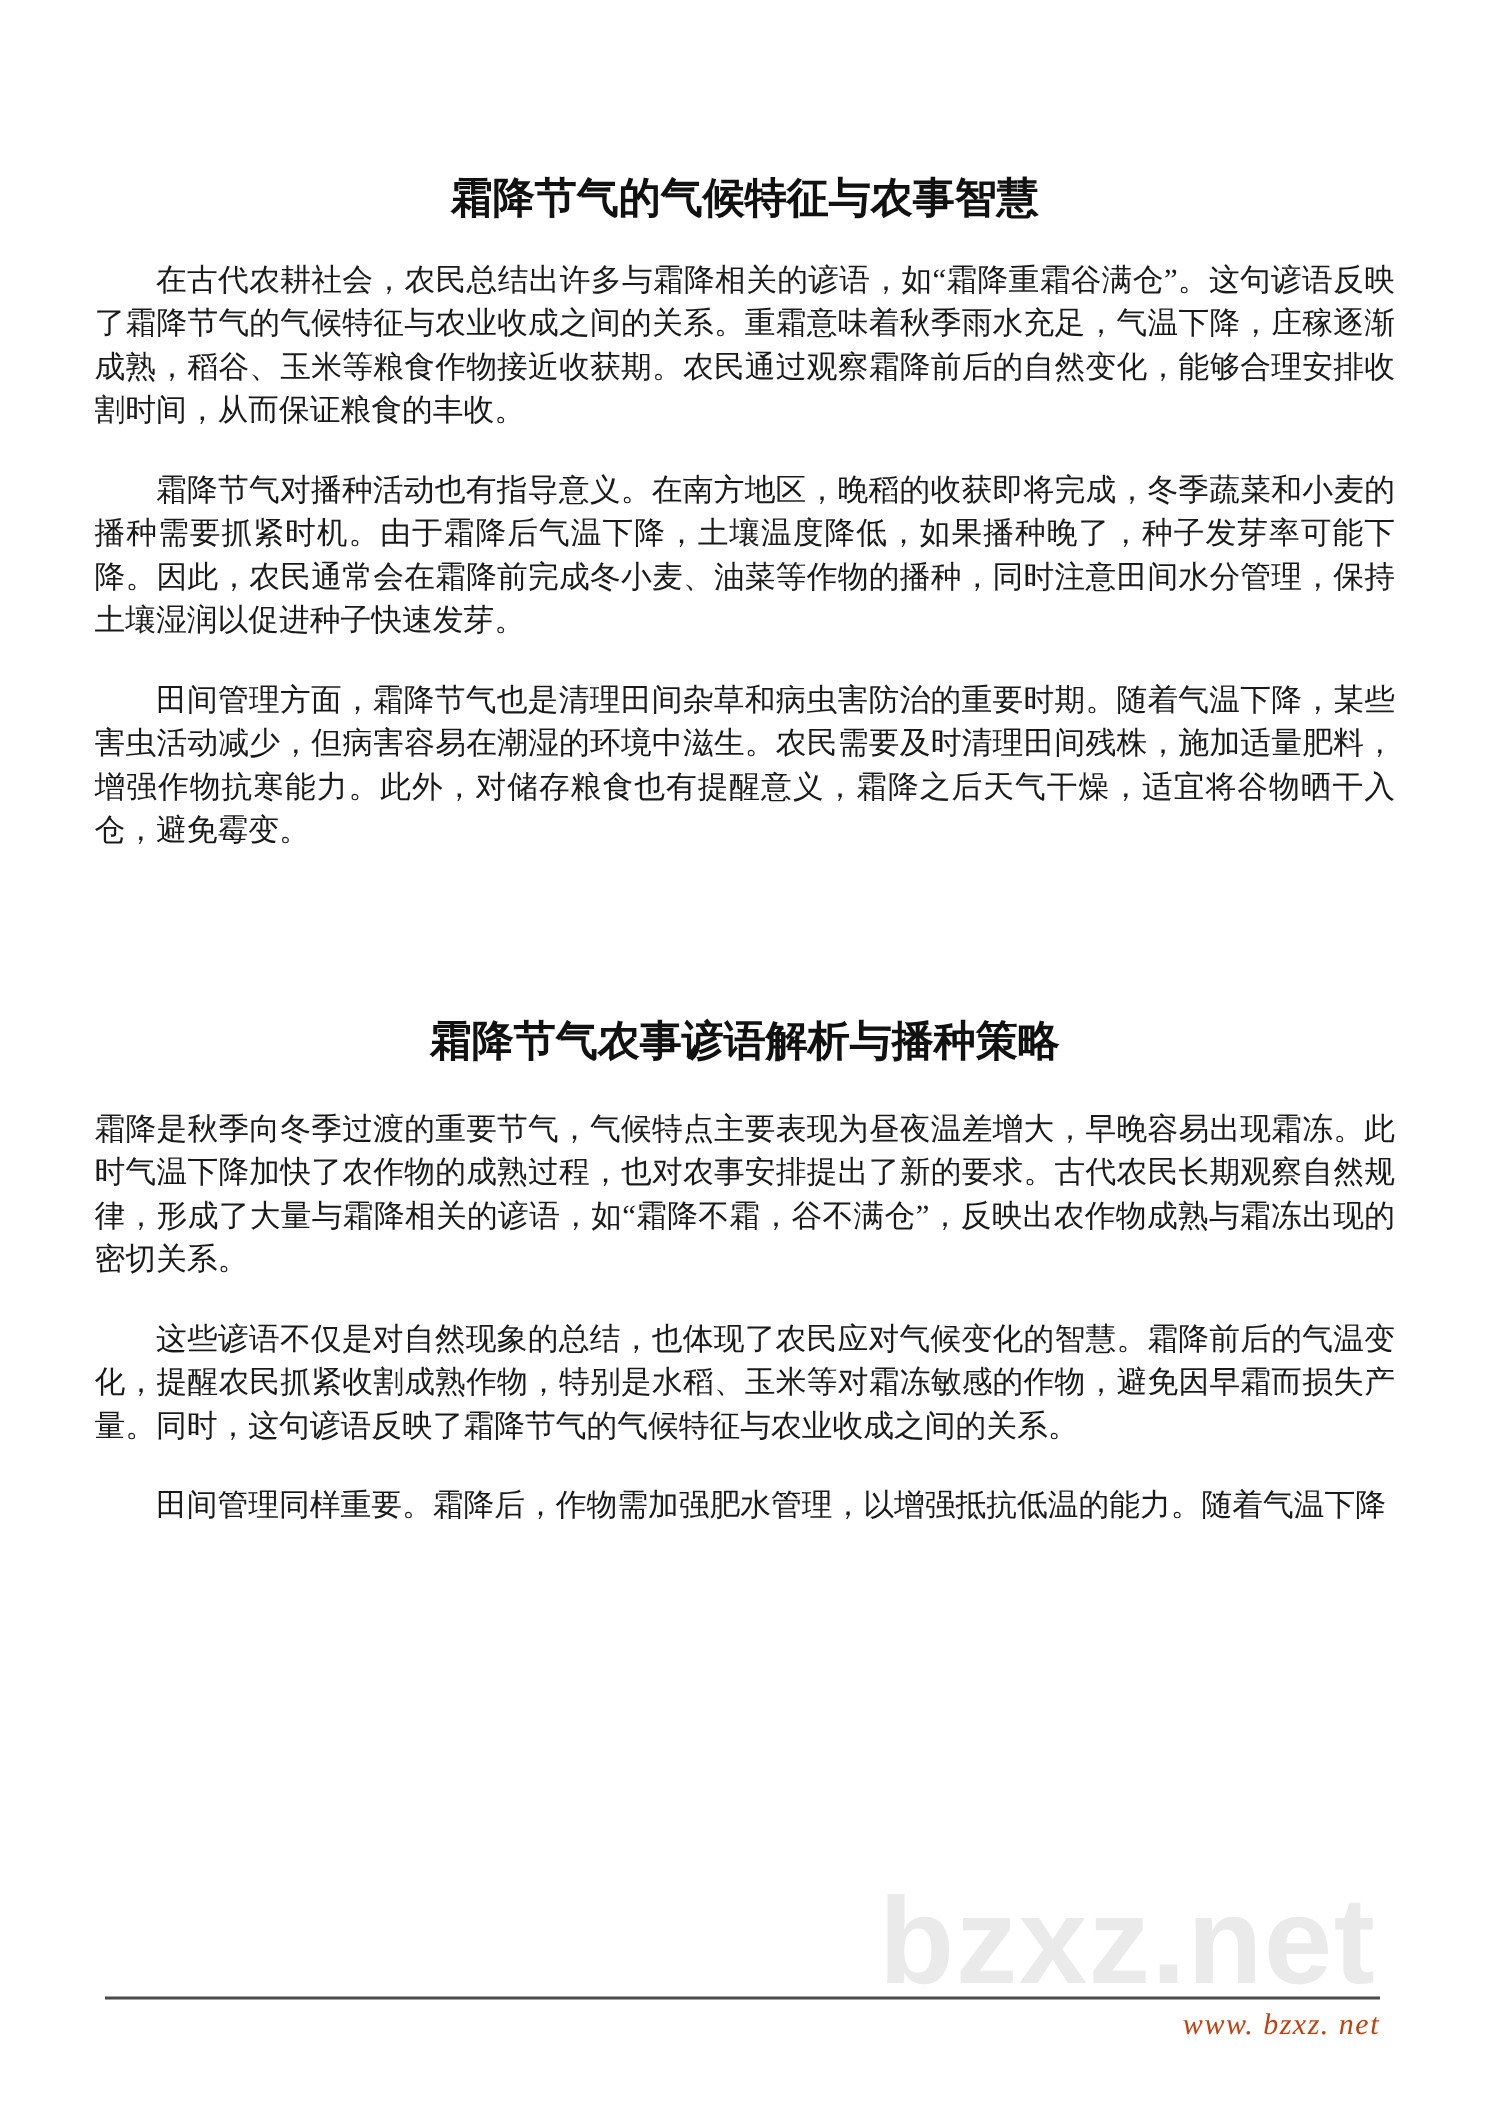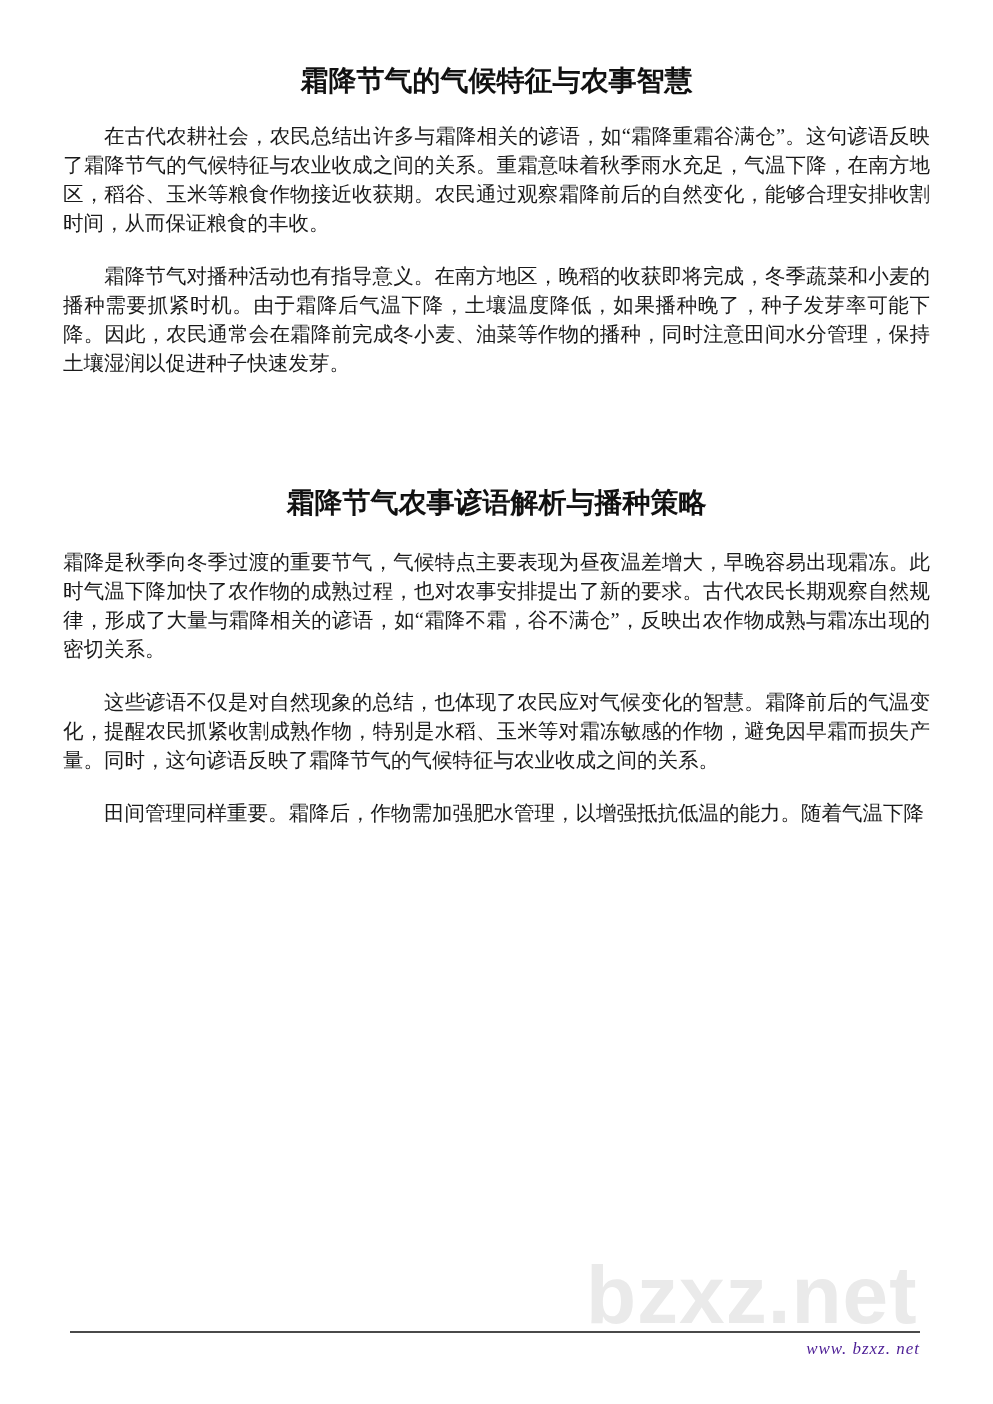--- a/index.html
+++ b/index.html
@@ -24,21 +24,21 @@
   .doc-title {
     font-family: "Liberation Sans", "DejaVu Sans", sans-serif;
     font-weight: 700;
     font-size: 28px;
     line-height: 34px;
     text-align: center;
     margin: 0;
     color: #111111;
   }
   .title-first {
-    padding-top: 64px;
+    padding-top: 115px;
   }
   .title-second {
     padding-top: 108px;
   }
   .page p {
     margin: 24px 0 0 0;
     font-size: 20.5px;
     line-height: 29px;
     text-align: justify;
     text-indent: 2em;
@@ -76,36 +76,37 @@
     border-top: 2px solid var(--rule-color, #4a4a4a);
     margin: 0;
   }
   .footer-url {
     position: absolute;
     z-index: 2;
     right: 73px;
     top: 1339px;
     font-family: "Liberation Serif", "DejaVu Serif", serif;
     font-style: italic;
-    font-size: 17px;
+    font-size: 20px;
     letter-spacing: 1px;
-    color: #4c1d95;
+    color: #c2410c;
   }
 </style>
 </head>
 <body style="color: rgb(26, 26, 26); background: rgb(255, 255, 255);">
 
 <div class="watermark">bzxz.net</div>
 
 <div class="page">
 
   <h1 class="doc-title title-first">霜降节气的气候特征与农事智慧</h1>
 
-  <p>在古代农耕社会，农民总结出许多与霜降相关的谚语，如“霜降重霜谷满仓”。这句谚语反映了霜降节气的气候特征与农业收成之间的关系。重霜意味着秋季雨水充足，气温下降，在南方地区，稻谷、玉米等粮食作物接近收获期。农民通过观察霜降前后的自然变化，能够合理安排收割时间，从而保证粮食的丰收。</p>
+  <p>在古代农耕社会，农民总结出许多与霜降相关的谚语，如“霜降重霜谷满仓”。这句谚语反映了霜降节气的气候特征与农业收成之间的关系。重霜意味着秋季雨水充足，气温下降，庄稼逐渐成熟，稻谷、玉米等粮食作物接近收获期。农民通过观察霜降前后的自然变化，能够合理安排收割时间，从而保证粮食的丰收。</p>
   <p>霜降节气对播种活动也有指导意义。在南方地区，晚稻的收获即将完成，冬季蔬菜和小麦的播种需要抓紧时机。由于霜降后气温下降，土壤温度降低，如果播种晚了，种子发芽率可能下降。因此，农民通常会在霜降前完成冬小麦、油菜等作物的播种，同时注意田间水分管理，保持土壤湿润以促进种子快速发芽。</p>
+  <p>田间管理方面，霜降节气也是清理田间杂草和病虫害防治的重要时期。随着气温下降，某些害虫活动减少，但病害容易在潮湿的环境中滋生。农民需要及时清理田间残株，施加适量肥料，增强作物抗寒能力。此外，对储存粮食也有提醒意义，霜降之后天气干燥，适宜将谷物晒干入仓，避免霉变。</p>
 
   <h1 class="doc-title title-second">霜降节气农事谚语解析与播种策略</h1>
 
   <p class="after-title no-indent">霜降是秋季向冬季过渡的重要节气，气候特点主要表现为昼夜温差增大，早晚容易出现霜冻。此时气温下降加快了农作物的成熟过程，也对农事安排提出了新的要求。古代农民长期观察自然规律，形成了大量与霜降相关的谚语，如“霜降不霜，谷不满仓”，反映出农作物成熟与霜冻出现的密切关系。</p>
   <p>这些谚语不仅是对自然现象的总结，也体现了农民应对气候变化的智慧。霜降前后的气温变化，提醒农民抓紧收割成熟作物，特别是水稻、玉米等对霜冻敏感的作物，避免因早霜而损失产量。同时，这句谚语反映了霜降节气的气候特征与农业收成之间的关系。</p>
   <p class="truncated">田间管理同样重要。霜降后，作物需加强肥水管理，以增强抵抗低温的能力。随着气温下降</p>
 
 </div>
 
 <hr class="footer-rule">

